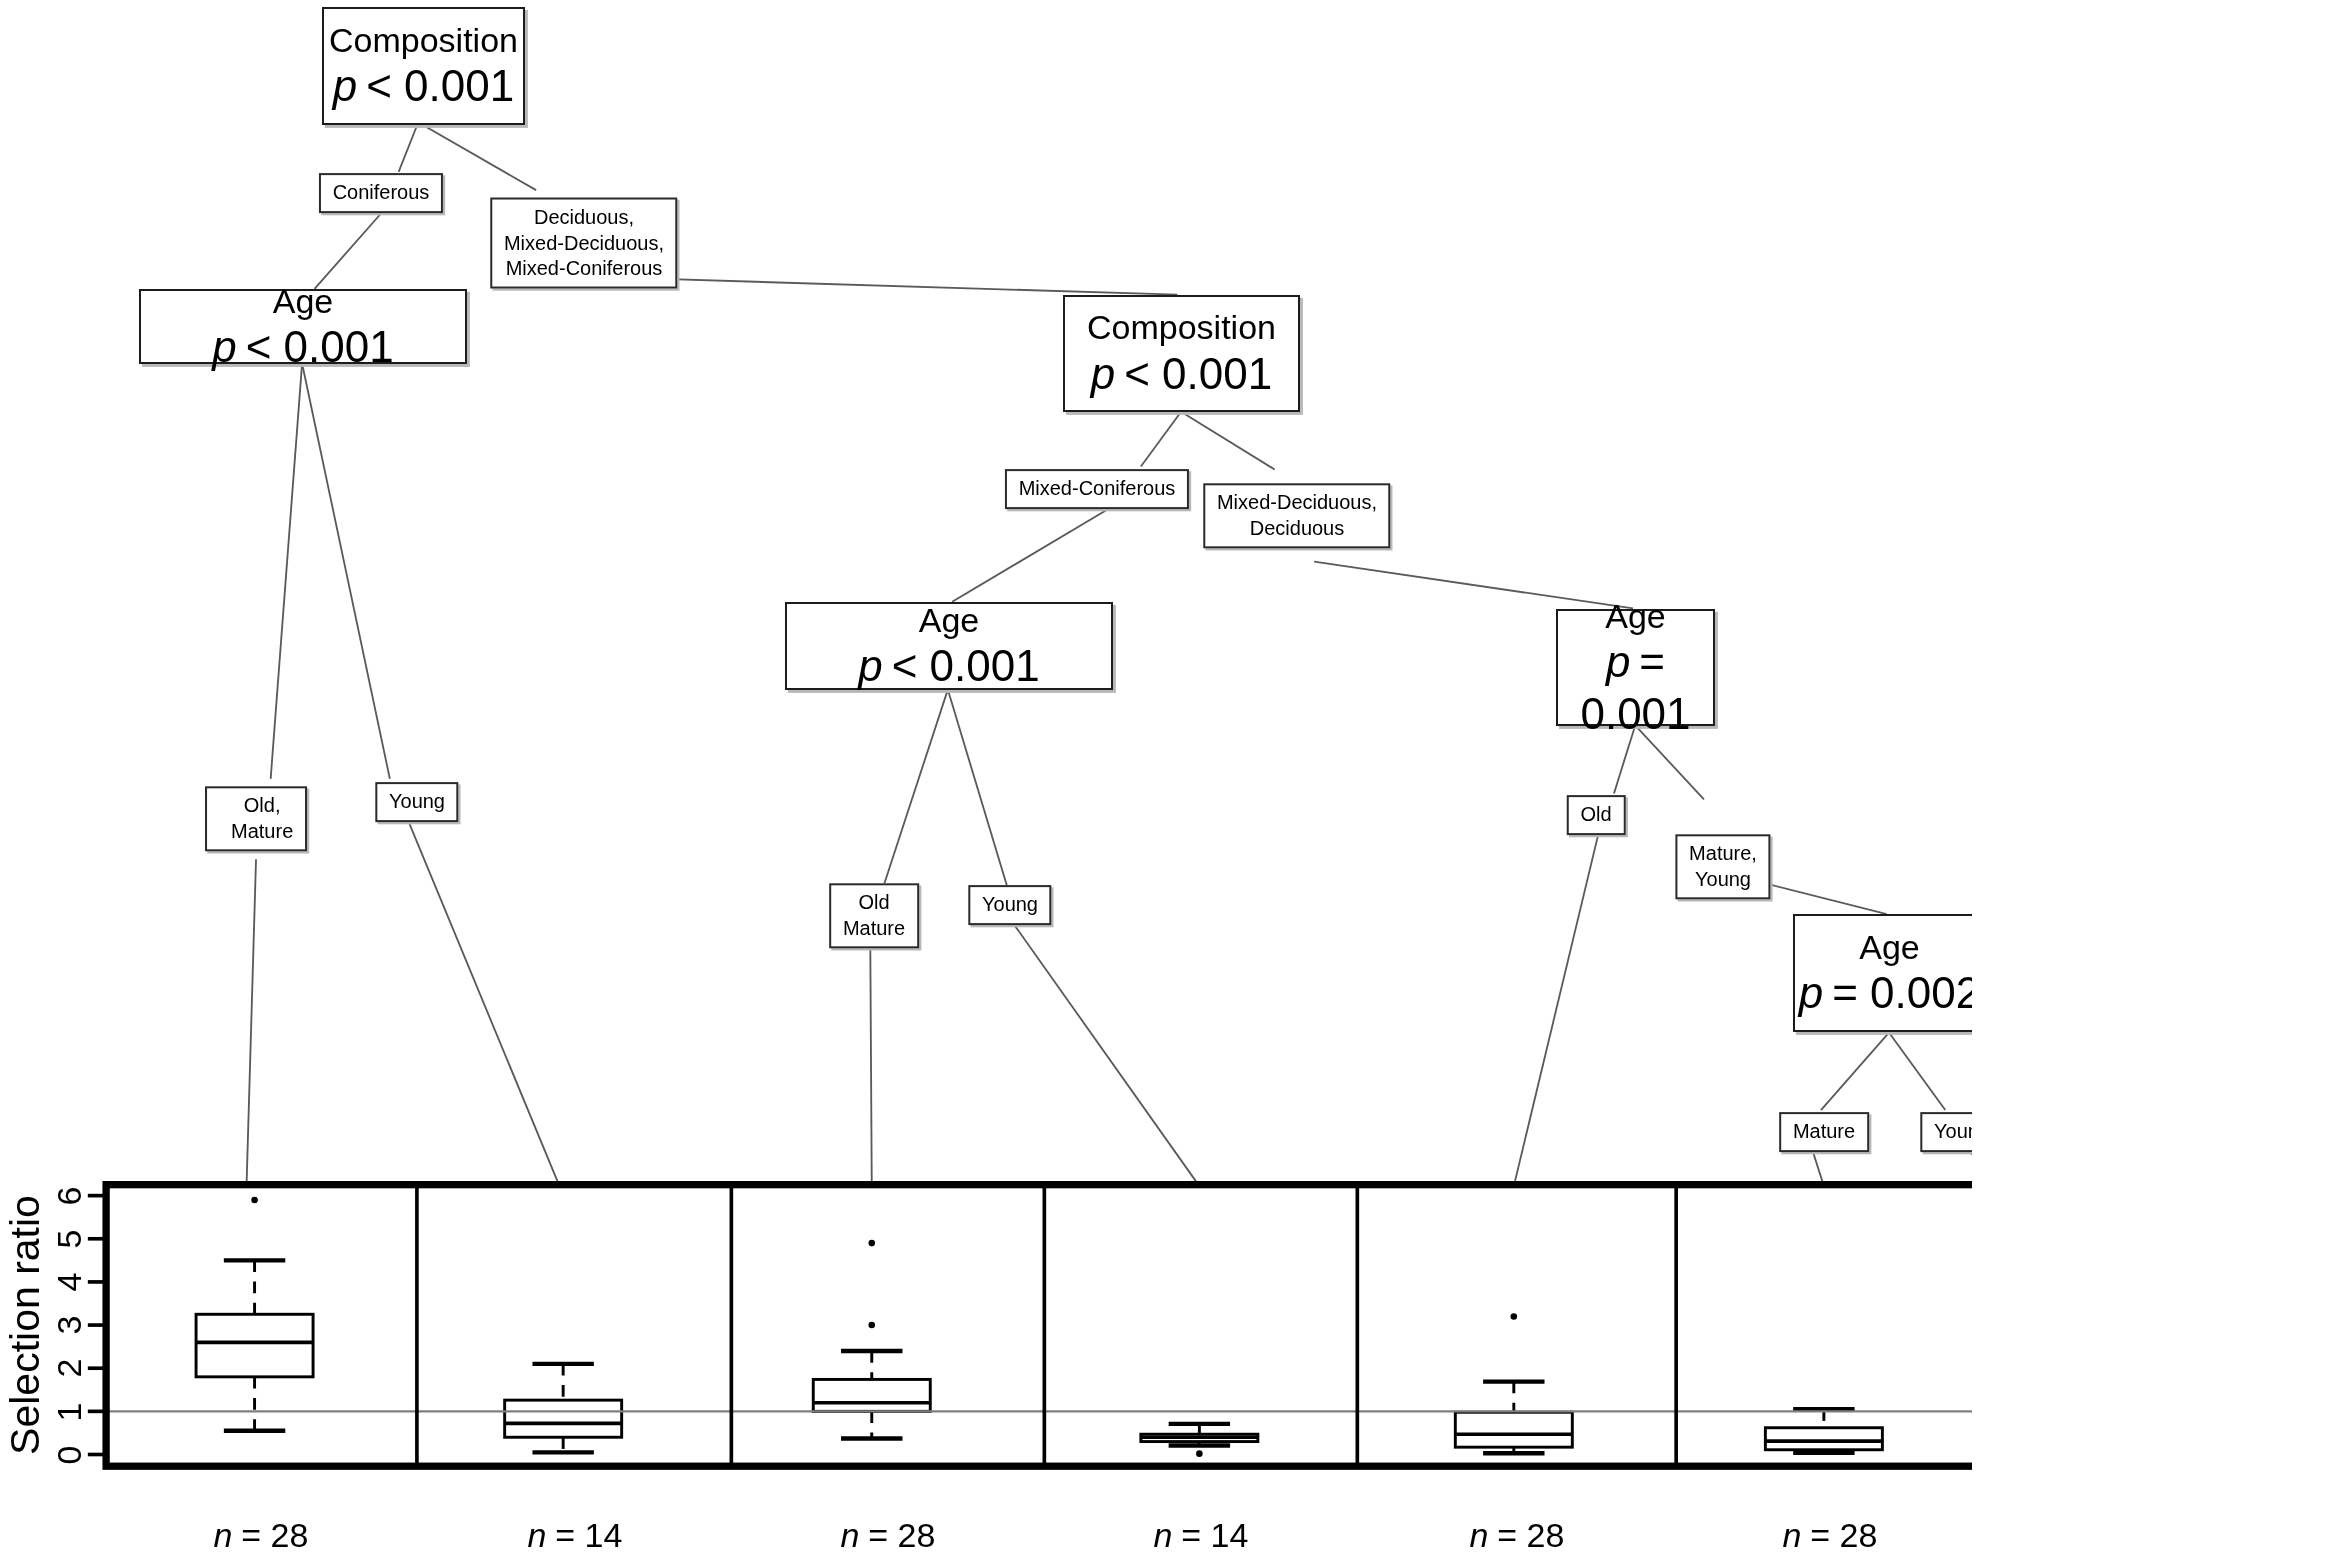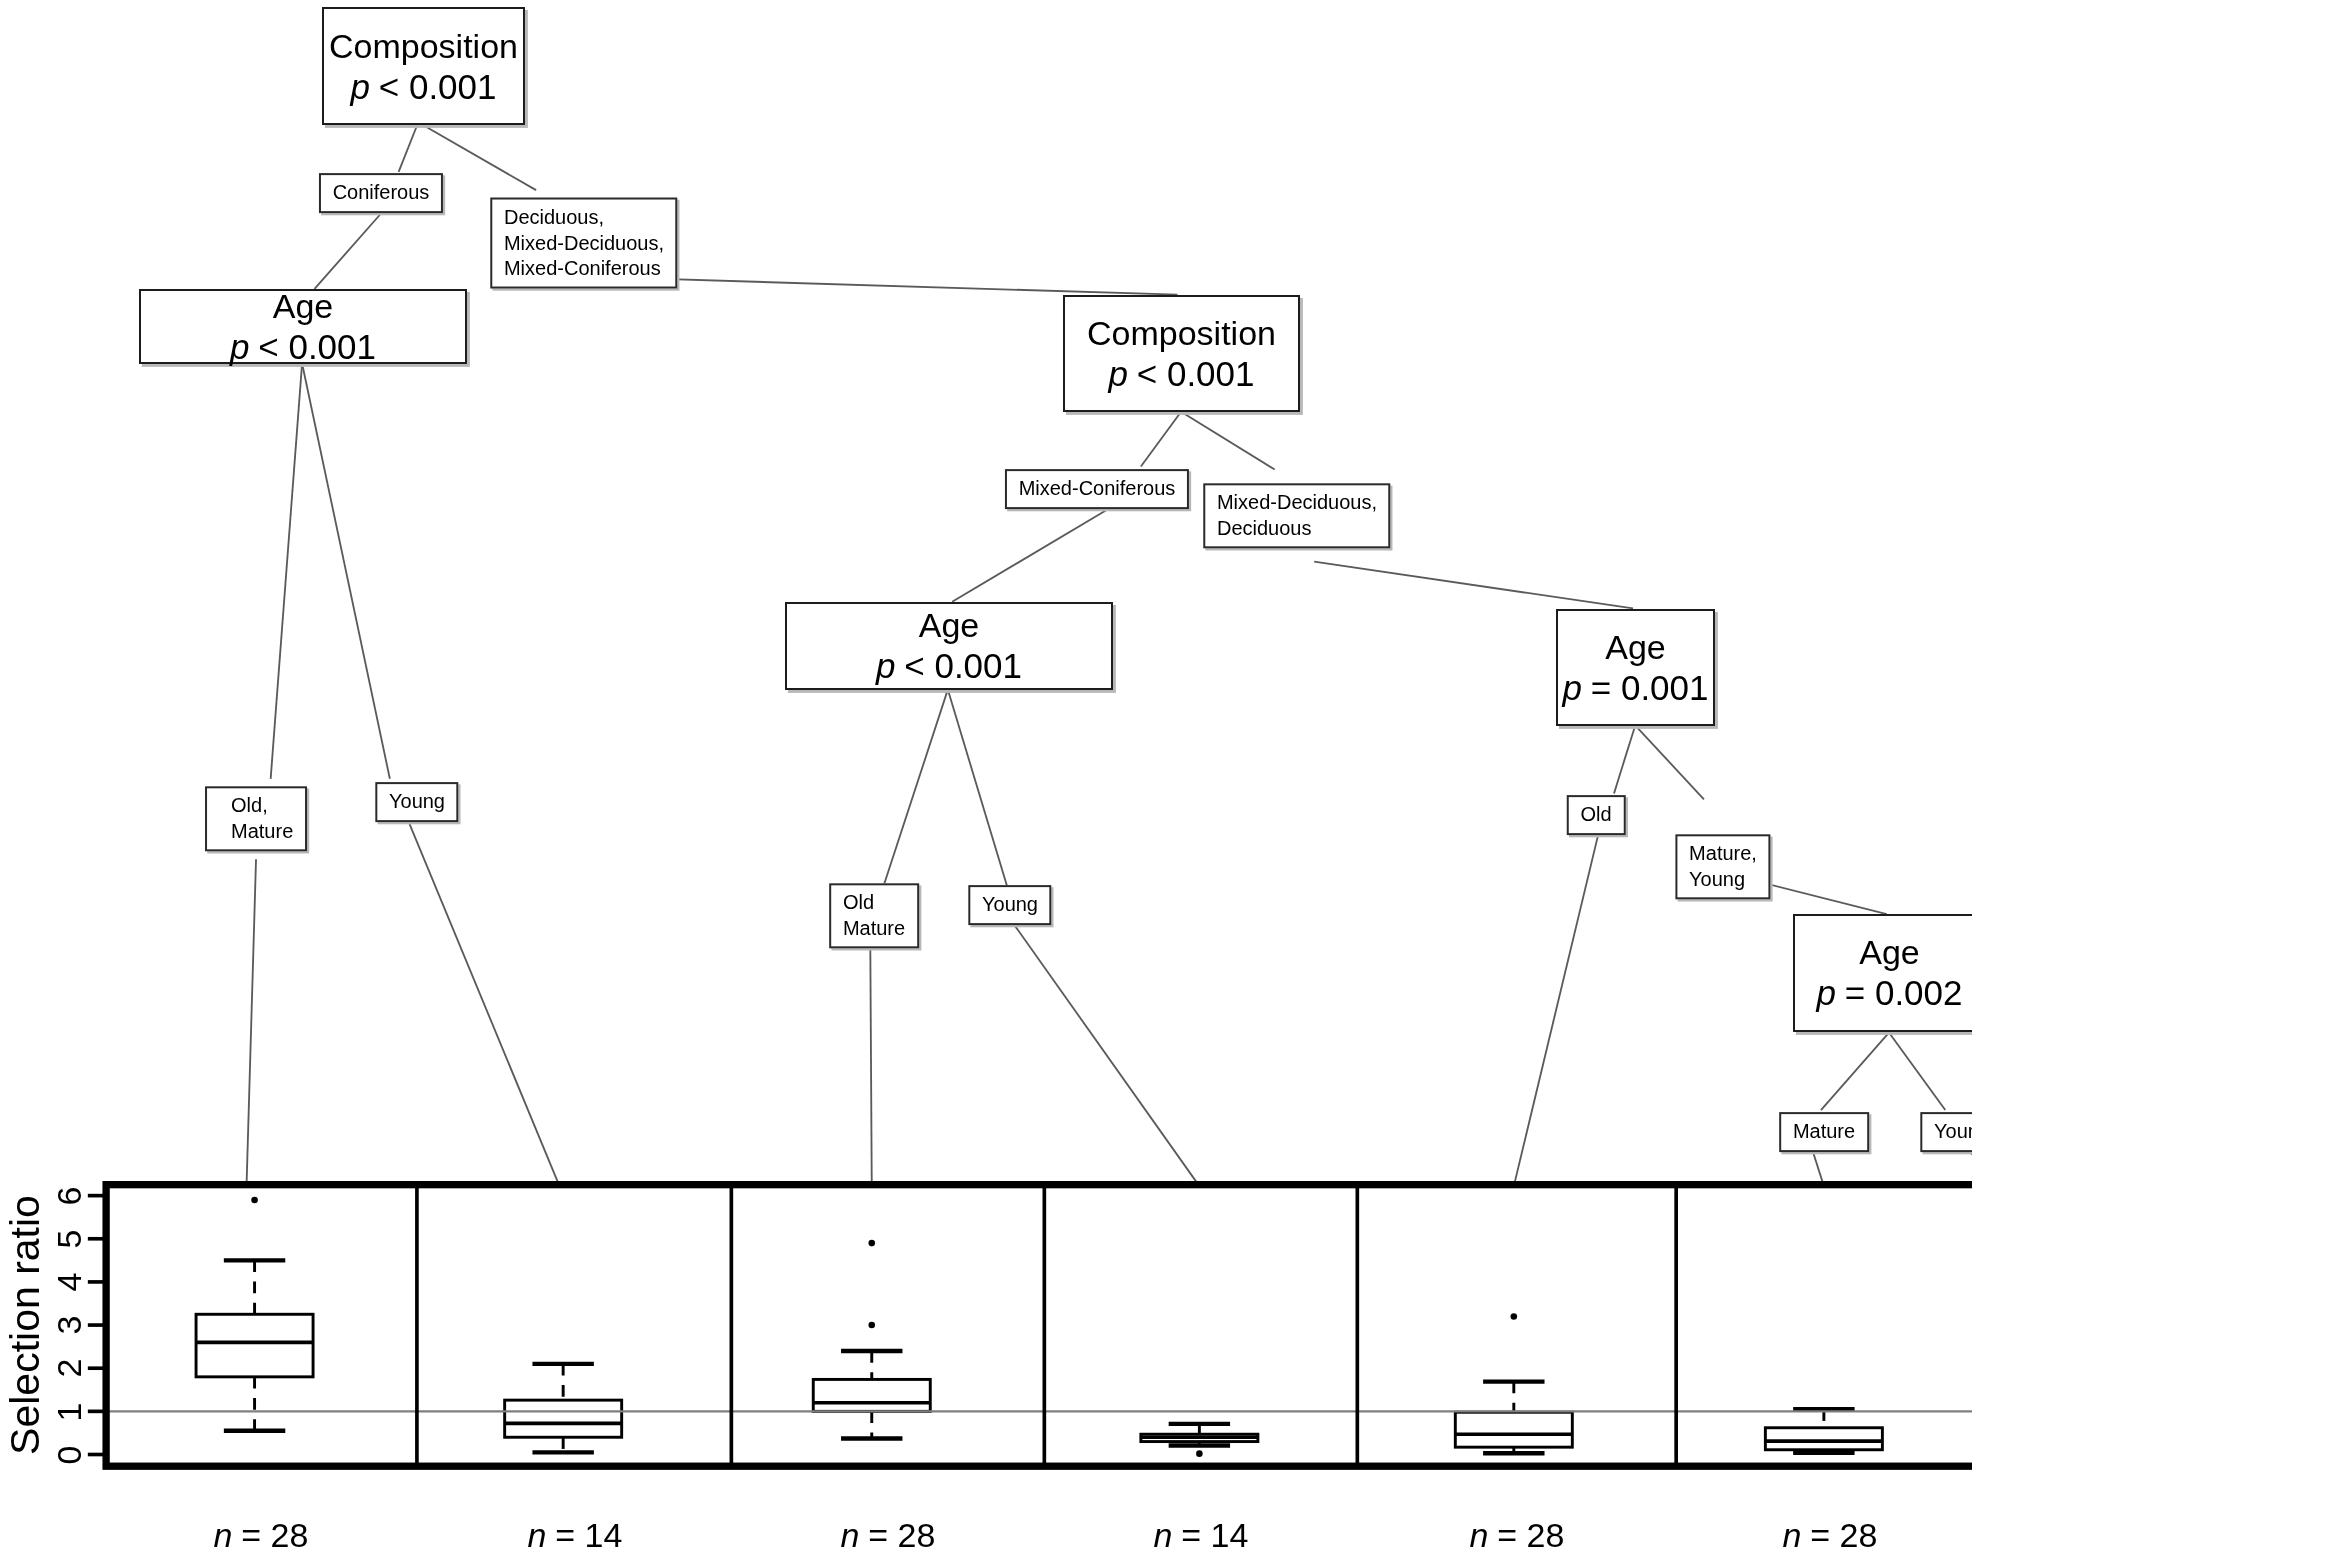--- a/index.html
+++ b/index.html
@@ -8,25 +8,25 @@
     font-family:"Liberation Sans",sans-serif;color:#000;overflow:hidden;
   }
   #graphics{position:absolute;left:0;top:0;z-index:1;}
   .node{
     position:absolute;background:#fff;border:2.2px solid #1c1c1c;
     box-shadow:2.9px 2.9px 0 #b8b8b8;
     display:flex;flex-direction:column;align-items:center;justify-content:center;
     text-align:center;z-index:2;box-sizing:border-box;
   }
   .node-title{font-size:34px;line-height:1.18;}
-  .node-p{font-size:35px;line-height:1.18;}
+  .node-p{font-size:44px;line-height:1.18;}
   .branch{
     position:absolute;transform:translate(-50%,-50%);
     background:#fff;border:2.2px solid #2a2a2a;box-shadow:2.2px 2.2px 0 #b8b8b8;
-    font-size:20px;line-height:1.28;text-align:left;
+    font-size:20px;line-height:1.28;text-align:center;
     padding:5.1px 11.7px;white-space:pre-line;z-index:2;box-sizing:border-box;
   }
   .italic{font-style:italic;}
   .gap{display:inline-block;width:8.8px;}
   .tick-label{
     position:absolute;transform:translate(-50%,-50%) rotate(-90deg);
     font-size:34px;z-index:2;
   }
   .ylabel{
     position:absolute;transform:translate(-50%,-50%) rotate(-90deg);

